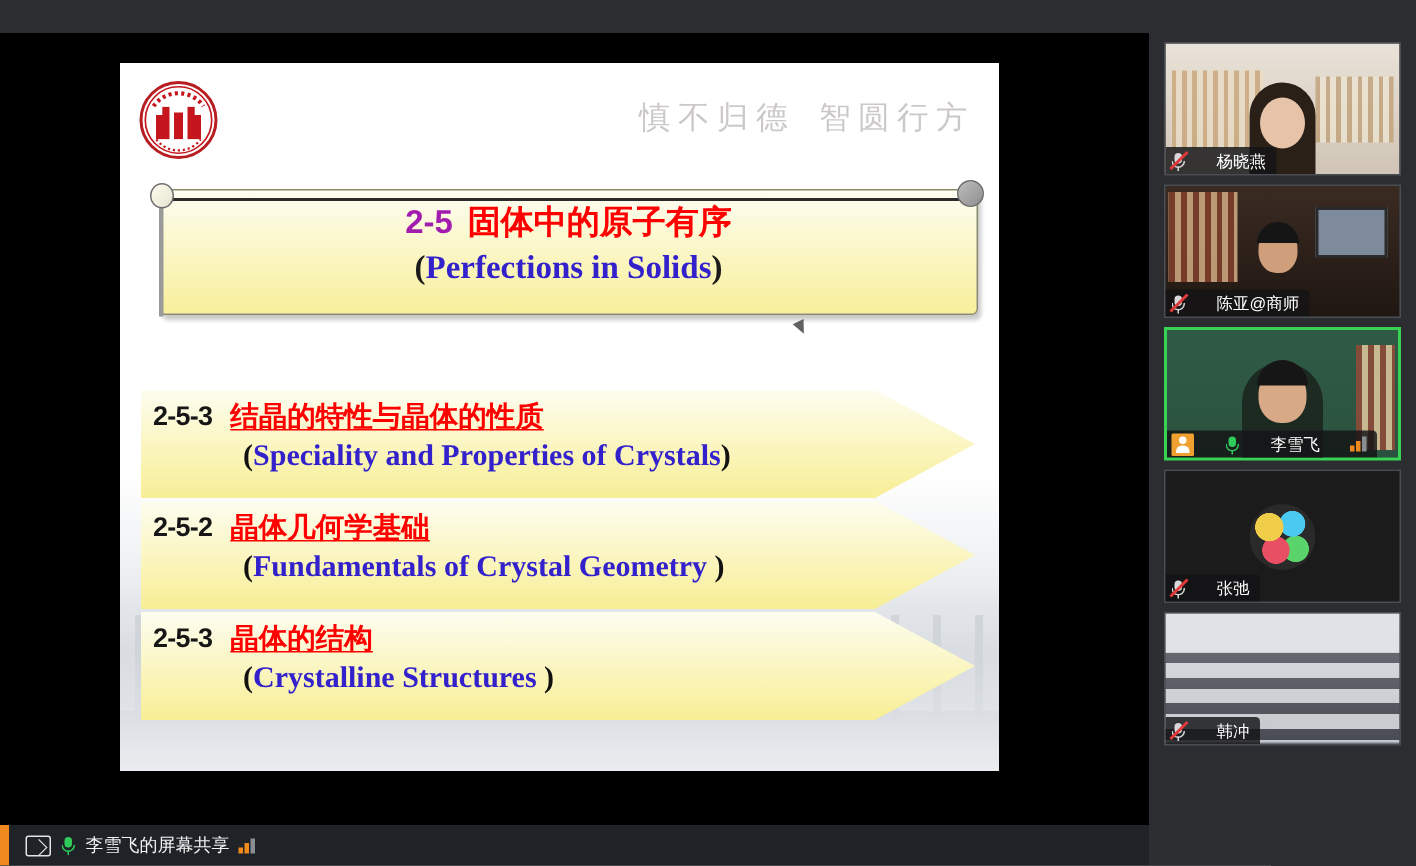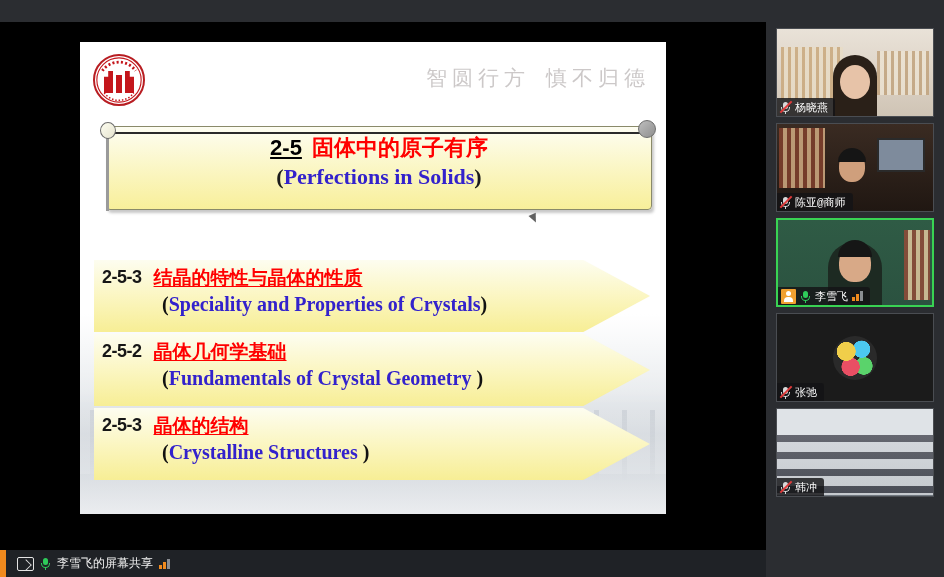--- a/index.html
+++ b/index.html
@@ -141,21 +141,21 @@
   #title-text {
     position: absolute;
     left: 14px; top: 16px;
     width: 546px;
     text-align: center;
     line-height: 1.12;
   }
   .t-line1 {
     font-size: 22px; font-weight: bold;
   }
-  .t-num { color: #000000; text-decoration: underline; }
+  .t-num { color: #a21caf; }
   .t-cn  { color: #ff0000; margin-left: 10px; font-family: "DejaVu Sans","Liberation Sans",sans-serif; }
   .t-line2 {
     margin-top: 4px;
     font-family: "Liberation Serif", "DejaVu Serif", serif;
     font-size: 22px; font-weight: bold;
     color: #1b1b1b;
   }
   .t-line2 .en { color: #3322cc; }
 
   
@@ -229,28 +229,28 @@
     margin-bottom: 6px;
     background: #111;
     border: 1px solid #4a4d52;
     overflow: hidden;
   }
   .tile.active { border: 2px solid #39d353; }
 
   .tile .label {
     position: absolute;
     left: 0; bottom: 0;
-    display: flex; align-items: center; gap: 4px;
+    display: flex; align-items: center; gap: 20px;
     height: 18px;
     padding: 0 7px 0 3px;
     background: rgba(20,20,22,.82);
     border-radius: 0 3px 0 0;
     color: #fff;
     font-size: 11px;
-    font-family: Liberation Mono, monospace;
+    font-family: Liberation Sans, sans-serif;
     white-space: nowrap;
     justify-content: flex-end;
   }
 
   
   .ico-mic {
     position: relative;
     width: 11px; height: 13px; flex: 0 0 11px;
   }
   .ico-mic .cap {
@@ -413,22 +413,22 @@
       <div id="logo">
         <div class="mark"></div>
         <svg class="arcs" viewBox="0 0 52 52">
           <circle cx="26" cy="26" r="24" fill="none" stroke="#c4161c" stroke-width="1.2"></circle>
           <path d="M8 16 A22 22 0 0 1 44 16" fill="none" stroke="#c4161c" stroke-width="3" stroke-dasharray="2.2 2.4"></path>
           <path d="M10 40 A20 20 0 0 0 42 40" fill="none" stroke="#c4161c" stroke-width="1.6" stroke-dasharray="1.6 2"></path>
         </svg>
       </div>
 
       <div id="motto">
+        <span>慎不归德</span>
         <span>智圆行方</span>
-        <span>慎不归德</span>
       </div>
 
       <div id="title-banner">
         <div class="sheet"></div>
         <div class="topline"></div>
         <div class="rod-left"></div>
         <div class="curl-left"></div>
         <div class="curl-right"></div>
 
         <div id="title-text">

